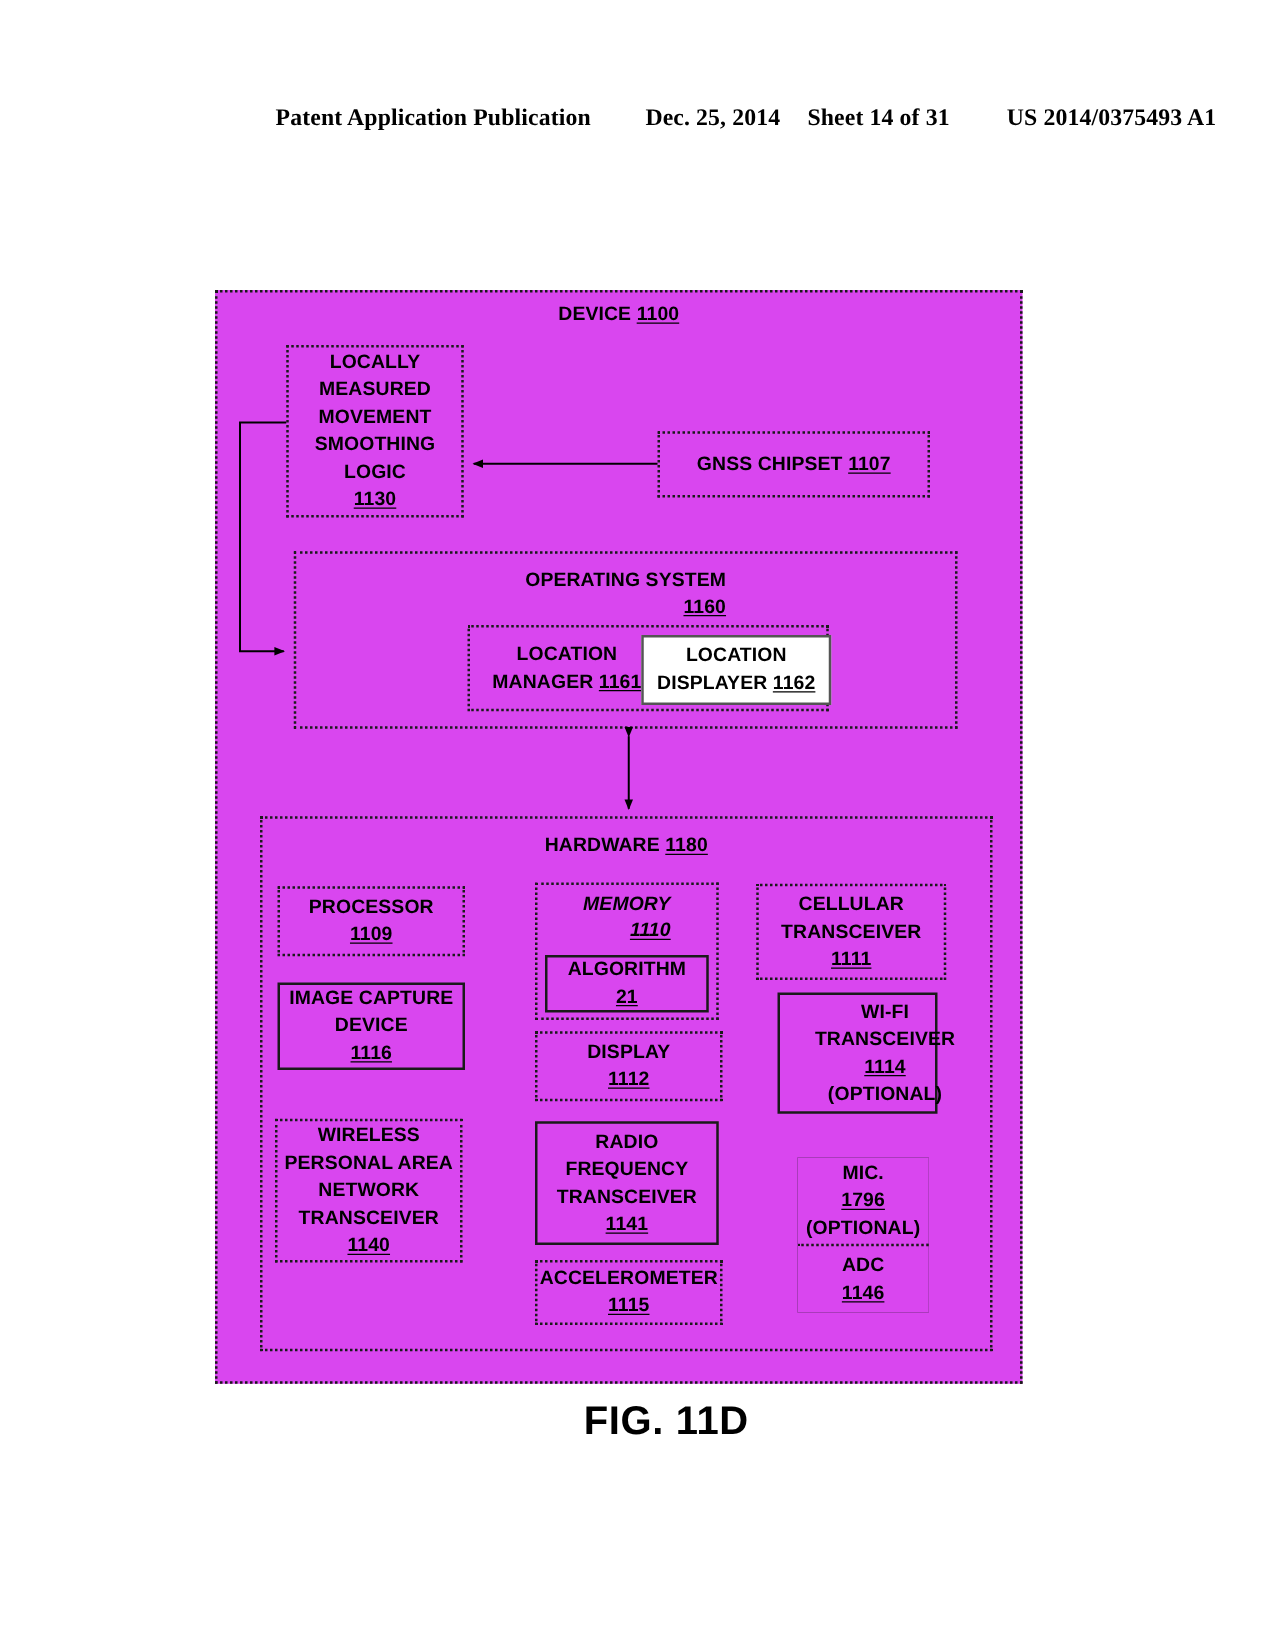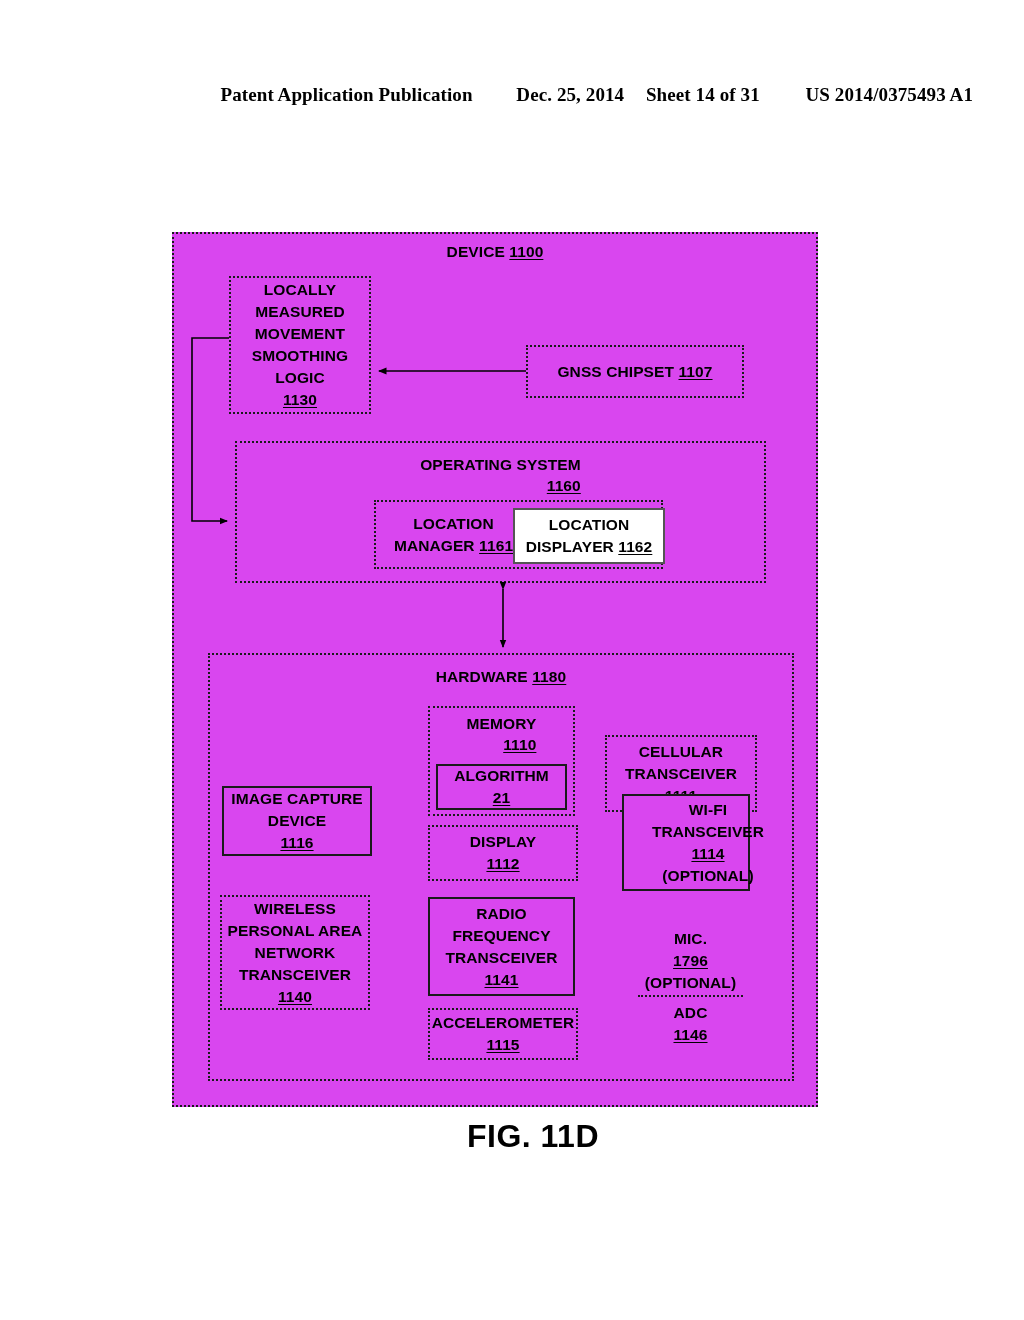--- a/index.html
+++ b/index.html
@@ -164,37 +164,41 @@
 
   <div class="box container-box" style="left:208px; top:653px; width:586px; height:428px;">
     <div class="container-title">
       <span class="lbl">
         <span>HARDWARE</span>
         <span class="u">1180</span>
       </span>
     </div>
   </div>
 
+  <div class="box" style="left:222px; top:709px; width:150px; height:56px;">
+    <span class="lbl">PROCESSOR</span>
+    <span class="lbl u">1109</span>
+  </div>
 
   <div class="box solid" style="left:222px; top:786px; width:150px; height:70px;">
     <span class="lbl">IMAGE CAPTURE</span>
     <span class="lbl">DEVICE</span>
     <span class="lbl u">1116</span>
   </div>
 
   <div class="box" style="left:220px; top:895px; width:150px; height:115px;">
     <span class="lbl">WIRELESS</span>
     <span class="lbl">PERSONAL AREA</span>
     <span class="lbl">NETWORK</span>
     <span class="lbl">TRANSCEIVER</span>
     <span class="lbl u">1140</span>
   </div>
 
   <div class="box container-box" style="left:428px; top:706px; width:147px; height:110px;">
-    <div class="container-title" style="margin-top:6px;">
+    <div class="container-title" style="margin-top:6px;font-style:italic;">
       <span class="lbl">MEMORY</span>
       <span class="lbl u">1110</span>
     </div>
   </div>
   <div class="box solid" style="left:436px; top:764px; width:131px; height:46px;">
     <span class="lbl">ALGORITHM</span>
     <span class="lbl u">21</span>
   </div>
 
   <div class="box" style="left:428px; top:825px; width:150px; height:56px;">
@@ -207,21 +211,21 @@
     <span class="lbl">FREQUENCY</span>
     <span class="lbl">TRANSCEIVER</span>
     <span class="lbl u">1141</span>
   </div>
 
   <div class="box" style="left:428px; top:1008px; width:150px; height:52px;">
     <span class="lbl">ACCELEROMETER</span>
     <span class="lbl u">1115</span>
   </div>
 
-  <div class="box" style="left:605px; top:707px; width:152px; height:77px;margin-top:28px;">
+  <div class="box" style="left:605px; top:707px; width:152px; height:77px;">
     <span class="lbl">CELLULAR</span>
     <span class="lbl">TRANSCEIVER</span>
     <span class="lbl u">1111</span>
   </div>
 
   <div class="box solid" style="left:622px; top:794px; width:128px; height:97px;padding-left:44px;">
     <span class="lbl">WI-FI</span>
     <span class="lbl">TRANSCEIVER</span>
     <span class="lbl u">1114</span>
     <span class="lbl">(OPTIONAL)</span>

